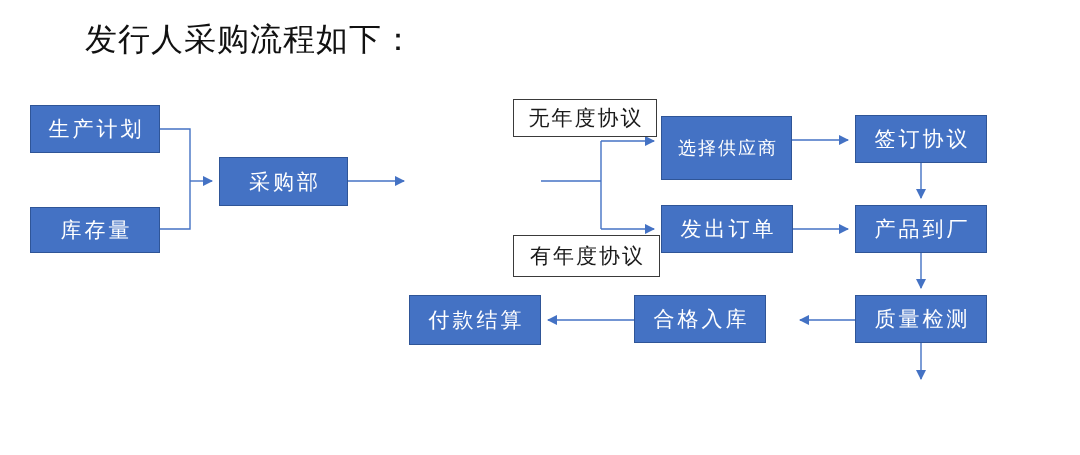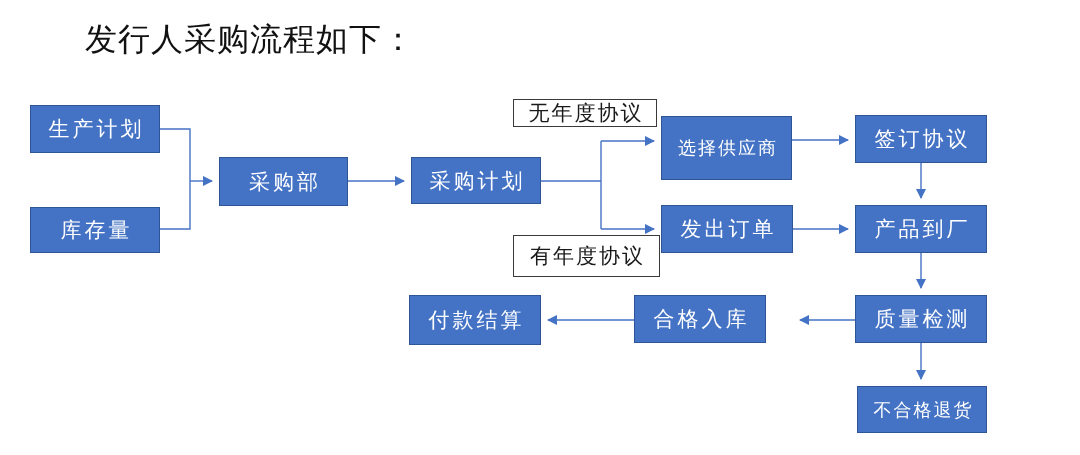--- a/index.html
+++ b/index.html
@@ -45,21 +45,21 @@
     color:var(--label-text);
     font-size:21px;letter-spacing:2px;
     white-space:nowrap;text-indent:2px;
   }
   .small{font-size:18px;letter-spacing:2px;}
   
   .n-production   {left:30px;  top:105px; width:130px; height:48px;}
   .n-inventory    {left:30px;  top:207px; width:130px; height:46px;}
   .n-purchdept    {left:219px; top:157px; width:129px; height:49px;}
   .n-purchplan    {left:411px; top:157px; width:130px; height:47px;}
-  .l-noannual     {left:513px; top:99px;  width:144px; height:28px;}
+  .l-noannual     {left:513px; top:99px;  width:144px; height:38px;}
   .l-annual       {left:513px; top:235px; width:147px; height:42px;}
   .n-selectsupp   {left:661px; top:116px; width:131px; height:64px;}
   .n-signagree    {left:855px; top:115px; width:132px; height:48px;}
   .n-issueorder   {left:661px; top:205px; width:132px; height:48px;}
   .n-arrival      {left:855px; top:205px; width:132px; height:48px;}
   .n-qualified    {left:634px; top:295px; width:132px; height:48px;}
   .n-quality      {left:855px; top:295px; width:132px; height:48px;}
   .n-payment      {left:409px; top:295px; width:132px; height:50px;}
   .n-return       {left:857px; top:386px; width:130px; height:47px;}
   svg.wires{position:absolute;left:0;top:0;width:1080px;height:455px;}
@@ -97,27 +97,25 @@
 
     <path d="M921,253 V288" marker-end="url(#ah)"></path>
     <path d="M855,320 H800" marker-end="url(#ah)"></path>
     <path d="M661,320 H548" marker-end="url(#ah)"></path>
     <path d="M921,343 V379" marker-end="url(#ah)"></path>
   </svg>
 
   <div class="node n-production">生产计划</div>
   <div class="node n-inventory">库存量</div>
   <div class="node n-purchdept">采购部</div>
-  <div class="node n-purchplan">采购计划</div>
 
   <div class="label l-noannual">无年度协议</div>
   <div class="label l-annual">有年度协议</div>
 
   <div class="node small n-selectsupp">选择供应商</div>
   <div class="node n-signagree">签订协议</div>
   <div class="node n-issueorder">发出订单</div>
   <div class="node n-arrival">产品到厂</div>
   <div class="node n-quality">质量检测</div>
   <div class="node n-qualified">合格入库</div>
   <div class="node n-payment">付款结算</div>
-  <div class="node small n-return">不合格退货</div>
 
 </div>
 
 </body></html>

